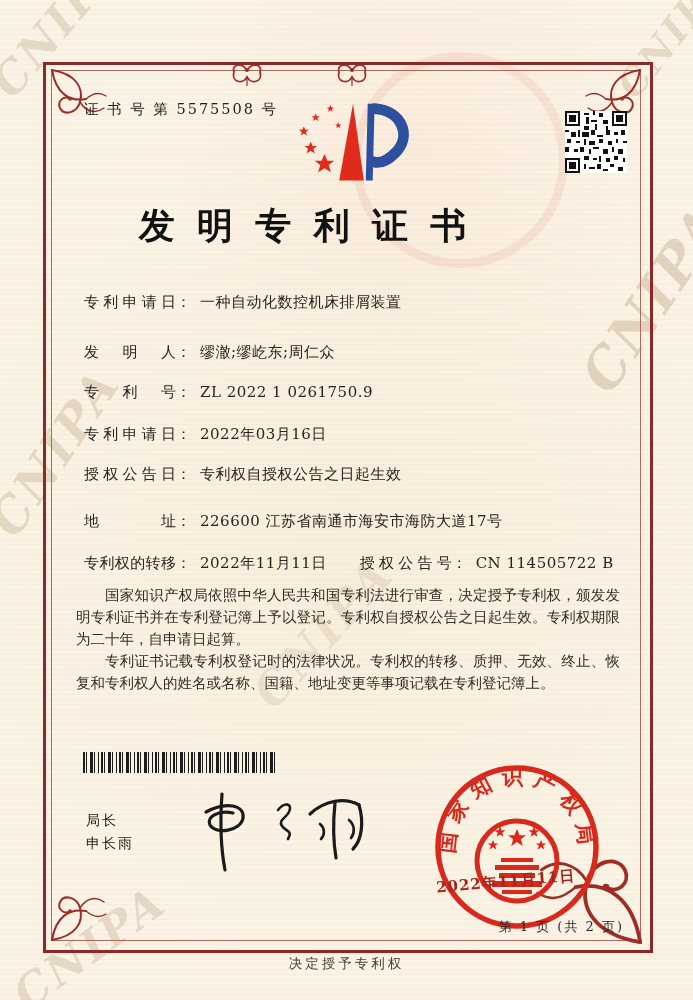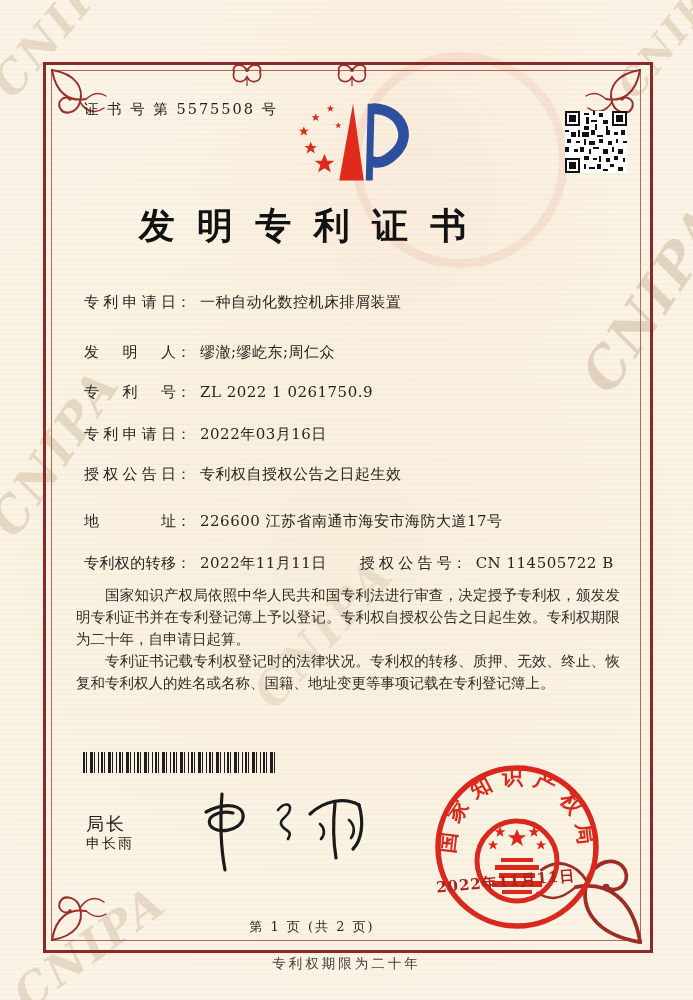--- a/index.html
+++ b/index.html
@@ -49,28 +49,28 @@
   .bodytext p{margin:0;text-indent:2em;}
   
   .barcode{position:absolute;left:83px;top:752px;width:192px;height:21px;
     background:repeating-linear-gradient(90deg,
       #1d1d1d 0 2px,transparent 2px 3px,
       #1d1d1d 3px 4px,transparent 4px 7px,
       #1d1d1d 7px 10px,transparent 10px 11px,
       #1d1d1d 11px 12px,transparent 12px 15px,
       #1d1d1d 15px 16px,transparent 16px 18px);}
   
-  .officer-title{position:absolute;left:86px;top:812px;font-size:18px;color:#25211d;letter-spacing:2px;}
+  .officer-title{position:absolute;left:86px;top:812px;font-size:14px;color:#25211d;letter-spacing:2px;}
   .officer-name{position:absolute;left:86px;top:835px;font-size:14px;color:#25211d;letter-spacing:2px;}
   .sig{position:absolute;left:192px;top:782px;}
   .seal{position:absolute;left:432px;top:762px;}
   .seal-date{position:absolute;left:436px;top:872px;width:150px;font-size:15px;font-weight:bold;
              color:#a8241c;letter-spacing:1px;transform:rotate(-5deg);white-space:nowrap;}
   
-  .page-info{position:absolute;left:0;top:918px;width:624px;text-align:center;font-size:13px;color:#2c2824;letter-spacing:2px;}
+  .page-info{position:absolute;left:0;top:918px;width:624px;text-align:right;font-size:13px;color:#2c2824;letter-spacing:2px;}
   .note{position:absolute;left:0;top:955px;width:693px;text-align:center;font-size:13.5px;color:#47403a;letter-spacing:3px;}
 </style>
 </head>
 <body>
 
 <div class="page">
 
   <div class="ghost-seal"></div>
 
   <span class="wm wm1">CNIPA</span>
@@ -255,15 +255,15 @@
         <rect x="63" y="103" width="44" height="5"></rect>
         <rect x="67" y="111" width="36" height="5"></rect>
         <rect x="60" y="119" width="50" height="6"></rect>
         <rect x="70" y="128" width="30" height="4"></rect>
       </g>
     </g>
   </svg>
   <div class="seal-date">2022年11月11日</div>
 
   <div class="page-info">第 1 页 (共 2 页)</div>
-  <div class="note">专利权期限为二十年</div>
+  <div class="note">决定授予专利权</div>
 
 </div>
 
 </body></html>

